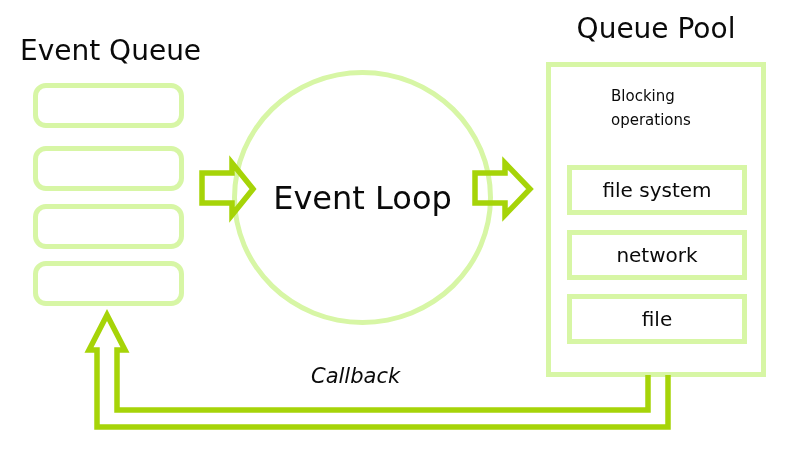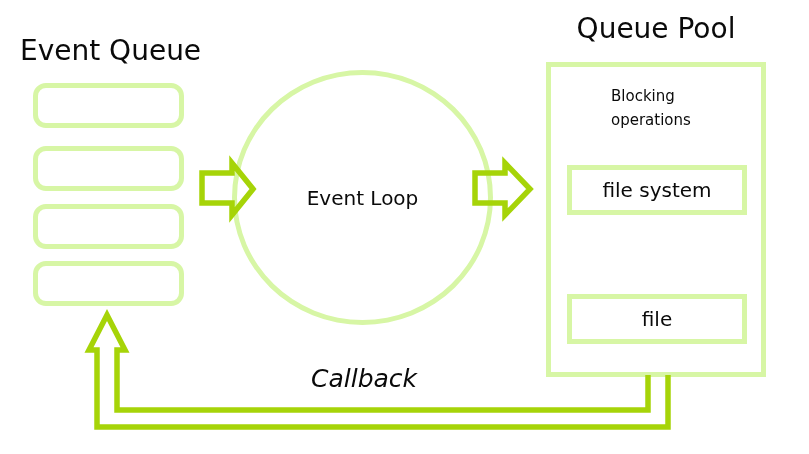--- a/index.html
+++ b/index.html
@@ -32,21 +32,21 @@
     background:var(--background);
   }
   .loop-circle{
     left:232px;top:70px;width:261px;height:255px;
     border:5px solid var(--pale-green);
     border-radius:50%;
     box-sizing:border-box;
     display:flex;align-items:center;justify-content:center;
     background:var(--background);
   }
-  .loop-label{font-size:20px;white-space:nowrap;}
+  .loop-label{font-size:32px;white-space:nowrap;}
   .pool-box{
     left:546px;top:62px;width:220px;height:315px;
     border:5px solid var(--pale-green);
     box-sizing:border-box;
     background:var(--background);
   }
   .pool-title{
     left:546px;top:14px;width:220px;
     text-align:center;
   }
@@ -58,21 +58,21 @@
   .pool-item{
     left:567px;width:180px;height:50px;
     border:5px solid var(--pale-green);
     box-sizing:border-box;
     display:flex;align-items:center;justify-content:center;
     font-size:20px;
     background:var(--background);
   }
   .callback-label{
     left:311px;top:364px;
-    font-size:25px;
+    font-size:21px;
     font-style:italic;
     white-space:nowrap;
   }
   #arrows{
     position:absolute;left:0;top:0;width:809px;height:454px;
     pointer-events:none;
   }
   #arrows path{
     fill:none;
     stroke:var(--bright-green);
@@ -99,20 +99,23 @@
   </div>
 
   <div class="abs pool-box"></div>
 
   <div class="abs pool-subtitle">Blocking
 operations</div>
 
   <div class="abs pool-item" style="top:165px;">
     <span>file system</span>
   </div>
+  <div class="abs pool-item" style="top:230px;">
+    <span>network</span>
+  </div>
   <div class="abs pool-item" style="top:294px;">
     <span>file</span>
   </div>
 
   <div class="abs callback-label">Callback</div>
 
   <svg id="arrows" viewBox="0 0 809 454">
 
     <path d="M 202,173 L 232,173 L 232,163 L 253,189 L 232,215 L 232,203 L 202,203 Z"></path>
 

